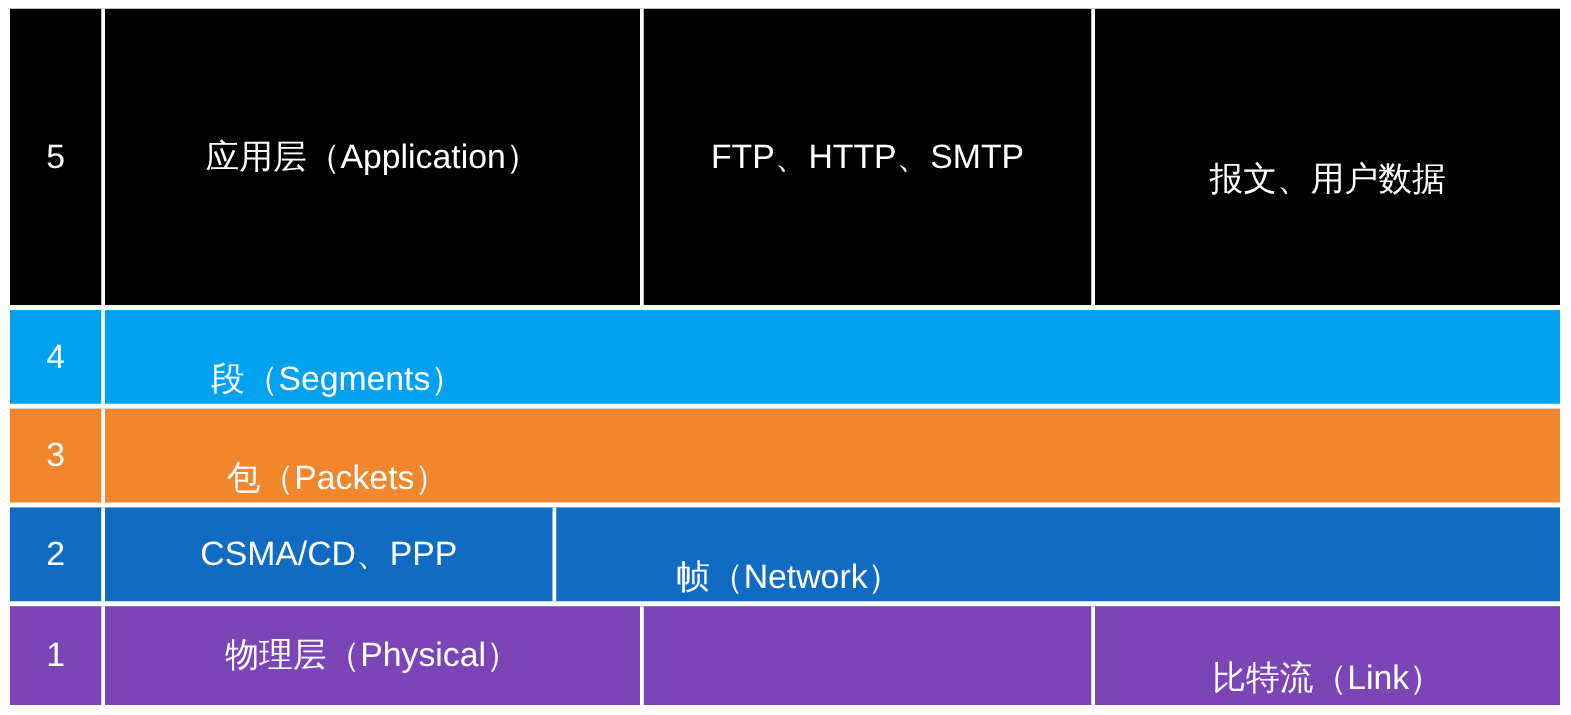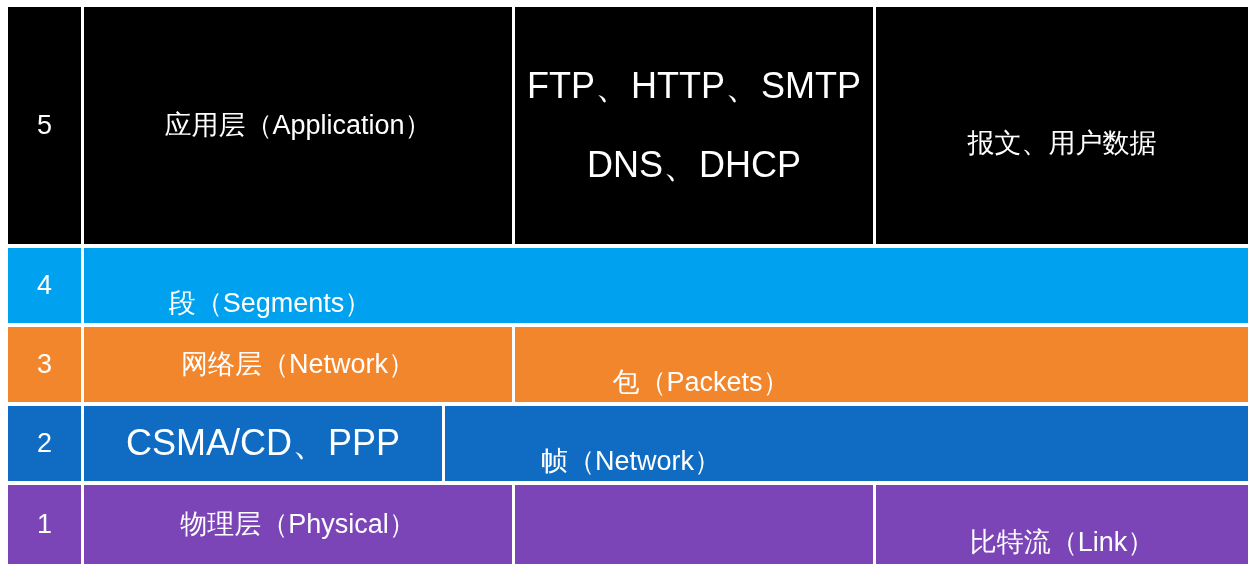--- a/index.html
+++ b/index.html
@@ -43,21 +43,21 @@
     color: #ffffff;
     text-align: center;
     line-height: 1.45;
     border-right: 3px solid #ffffff;
     overflow: hidden;
   }
   .cell:last-child { border-right: 0; margin-top: 36px; }
 
   .col-num   { width: 76px;  flex: 0 0 76px;  font-size: 27px; }
   .col-name  { width: 431px; flex: 0 0 431px; font-size: 27px; }
-  .col-proto { width: 361px; flex: 0 0 361px; font-size: 36px; }
+  .col-proto { width: 361px; flex: 0 0 361px; font-size: 27px; }
   .col-unit  { width: 372px; flex: 0 0 372px; font-size: 27px; }
 
   
   .row-h-tall   { height: 241px; }
   .row-h-normal { height: 79px; }
   .row-h-last   { height: 79px; }
 
   .proto-lines {
     display: flex;
     flex-direction: column;
@@ -76,42 +76,38 @@
 
   <div class="layer-row row-h-tall" style="background:#000000;">
     <div class="cell col-num">
       <span>5</span>
     </div>
     <div class="cell col-name">
       <span>应用层（Application）</span>
     </div>
     <div class="cell col-proto proto-lines">
       <span>FTP、HTTP、SMTP</span>
-      <span>DNS、DHCP</span>
     </div>
     <div class="cell col-unit">
       <span>报文、用户数据</span>
     </div>
   </div>
 
   <div class="layer-row row-h-normal" style="background:#00A2F0;">
     <div class="cell col-num">
       <span>4</span>
     </div>
     <div class="cell col-unit">
       <span>段（Segments）</span>
     </div>
   </div>
 
   <div class="layer-row row-h-normal" style="background:#F2862C;">
     <div class="cell col-num">
       <span>3</span>
-    </div>
-    <div class="cell col-name">
-      <span>网络层（Network）</span>
     </div>
     <div class="cell col-unit">
       <span>包（Packets）</span>
     </div>
   </div>
 
   <div class="layer-row row-h-normal" style="background:#0F6CC2;">
     <div class="cell col-num">
       <span>2</span>
     </div>

